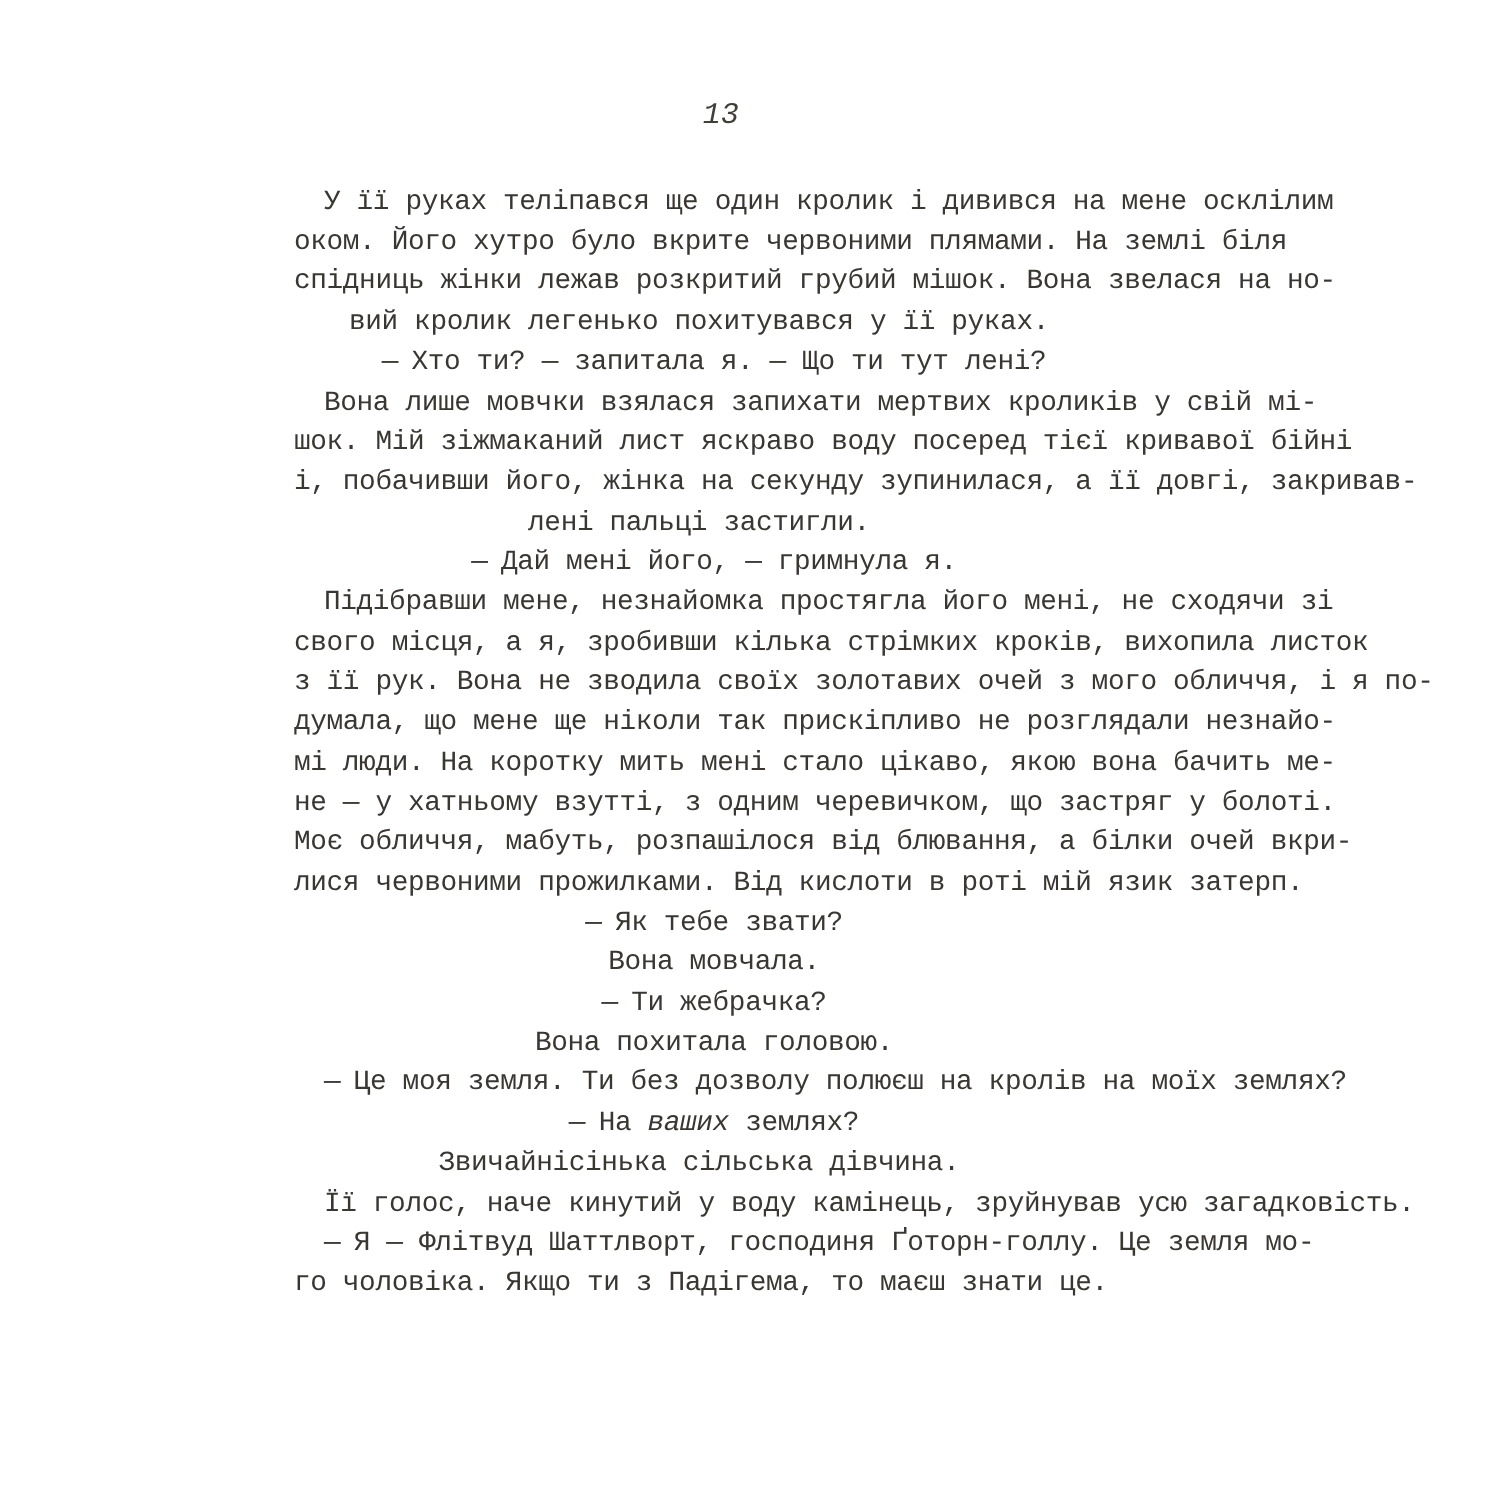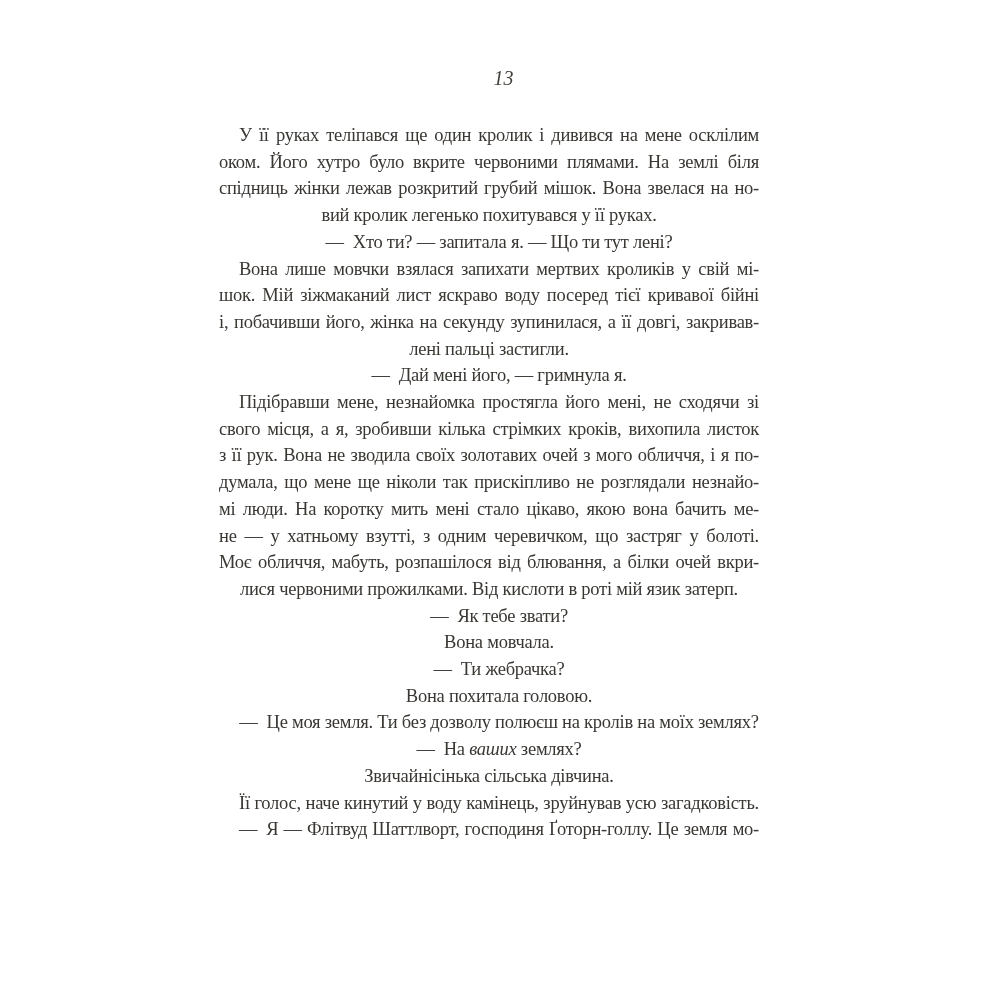--- a/index.html
+++ b/index.html
@@ -8,23 +8,22 @@
     width: 1000px;
     height: 1000px;
     background: #ffffff;
     overflow: hidden;
   }
   .book-page {
     position: relative;
     width: 875px;
     height: 1000px;
     background: #ffffff;
-    font-family: Liberation Serif, serif;
+    font-family: Liberation Mono, monospace;
     color: #3a3733;
-    margin-left: 23px;
   }
   .page-number {
     position: absolute;
     top: 66px;
     left: 208px;
     width: 545px;
     text-align: center;
     font-style: italic;
     font-size: 20px;
     line-height: 24px;
@@ -109,15 +108,16 @@
       </div>
       <div class="para">
         <div class="line indent">— На <span class="italic">ваших</span> землях?</div>
       </div>
       <div class="para">
         <div class="line">Звичайнісінька сільська дівчина.</div>
         <div class="line indent just">Її голос, наче кинутий у воду камінець, зруйнував усю загадковість.</div>
       </div>
       <div class="para">
         <div class="line indent just">— Я — Флітвуд Шаттлворт, господиня Ґоторн-голлу. Це земля мо-</div>
+        <div class="line">го чоловіка. Якщо ти з Падігема, то маєш знати це.</div>
       </div>
     </div>
 </div>
 
 </body></html>

